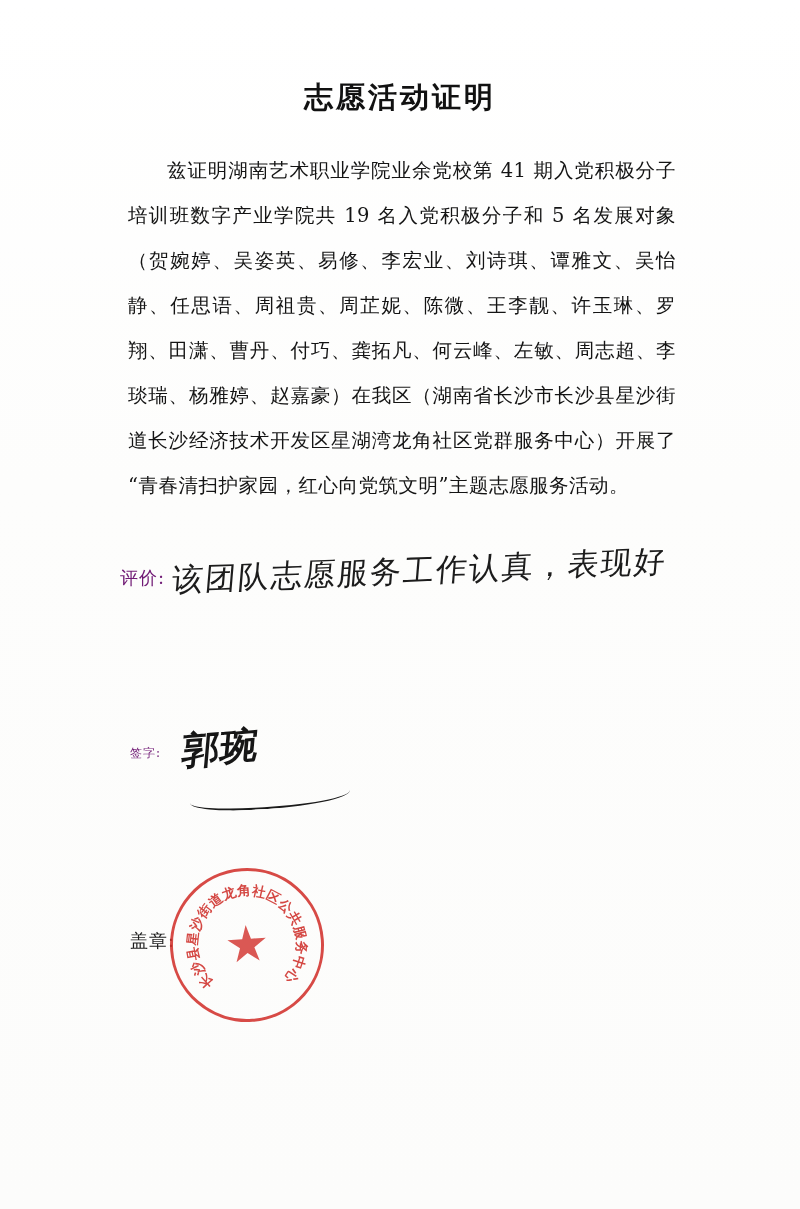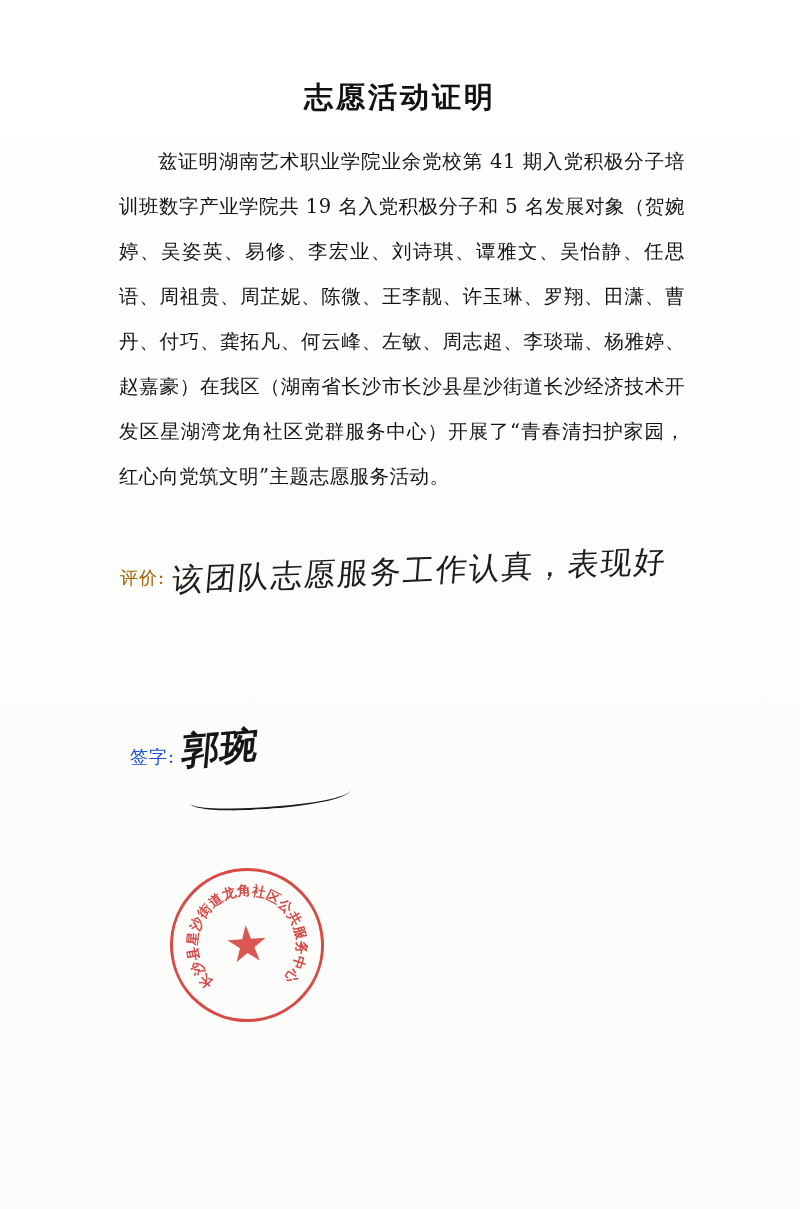--- a/index.html
+++ b/index.html
@@ -48,39 +48,39 @@
     top: 132px;
     left: 112px;
     width: 580px;
     font-size: 19.5px;
     line-height: 45px;
     letter-spacing: 0.5px;
     text-align: justify;
     color: #141414;
   }
   .body-text p {
-    margin: 7px;
+    margin: 16px;
     text-indent: 39px;
     text-align: justify;
     text-justify: inter-ideograph;
   }
 
   .eval-row {
     position: absolute;
     top: 558px;
     left: 120px;
     width: 600px;
     height: 70px;
   }
   .eval-label {
     position: absolute;
     top: 8px;
     left: 0;
     font-size: 18px;
-    color: #a16207;
+    color: #701a75;
     letter-spacing: 1px;
   }
   .handwriting-eval {
     position: absolute;
     top: -8px;
     left: 52px;
     font-size: 31px;
     color: #1c1c1c;
     font-family: "DejaVu Sans", "Liberation Sans", sans-serif;
     transform: rotate(-2.2deg) skewX(-7deg);
@@ -93,23 +93,23 @@
     position: absolute;
     top: 735px;
     left: 130px;
     width: 500px;
     height: 70px;
   }
   .sign-label {
     position: absolute;
     top: 10px;
     left: 0;
-    font-size: 18px;
+    font-size: 12px;
     letter-spacing: 1px;
-    color: #1d4ed8;
+    color: #701a75;
   }
   .handwriting-sign {
     position: absolute;
     top: -12px;
     left: 52px;
     font-size: 38px;
     color: #161616;
     font-family: "DejaVu Sans", "Liberation Sans", sans-serif;
     transform: rotate(-5deg) skewX(-10deg);
     white-space: nowrap;
@@ -202,20 +202,23 @@
     <span class="eval-label">评价:</span>
     <span class="handwriting-eval">该团队志愿服务工作认真，表现好</span>
   </div>
 
   <div class="sign-row">
     <span class="sign-label">签字:</span>
     <span class="handwriting-sign">郭琬</span>
     <span class="sign-stroke"></span>
   </div>
 
+  <div class="stamp-row">
+    <span class="stamp-label">盖章:</span>
+  </div>
 
   <div class="seal">
     <div class="seal-inner">
       <div class="seal-text" id="seal-arc">
           <span style="transform: rotate(-128deg) translate(0px, -56px) rotate(0deg) translate(-6px, -7px);">长</span>
           <span style="transform: rotate(-112deg) translate(0px, -56px) rotate(0deg) translate(-6px, -7px);">沙</span>
           <span style="transform: rotate(-96deg) translate(0px, -56px) rotate(0deg) translate(-6px, -7px);">县</span>
           <span style="transform: rotate(-80deg) translate(0px, -56px) rotate(0deg) translate(-6px, -7px);">星</span>
           <span style="transform: rotate(-64deg) translate(0px, -56px) rotate(0deg) translate(-6px, -7px);">沙</span>
           <span style="transform: rotate(-48deg) translate(0px, -56px) rotate(0deg) translate(-6px, -7px);">街</span>

